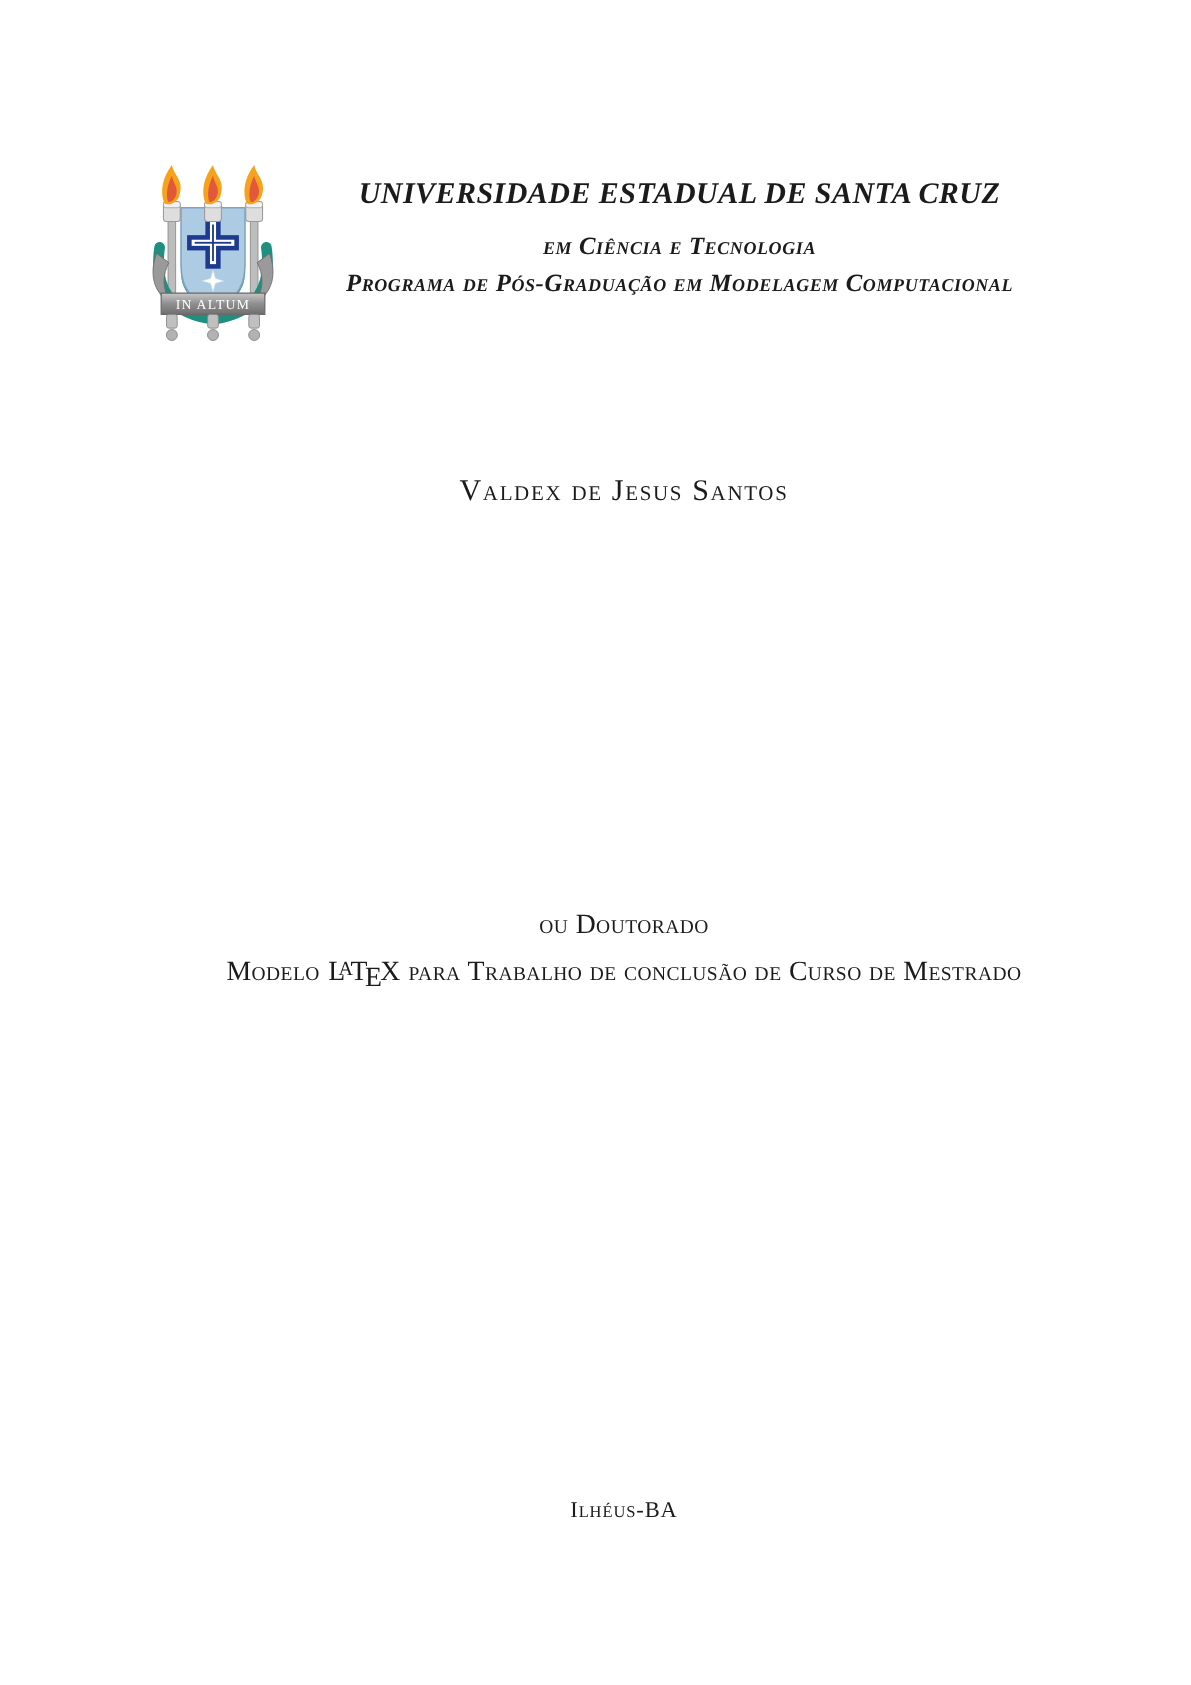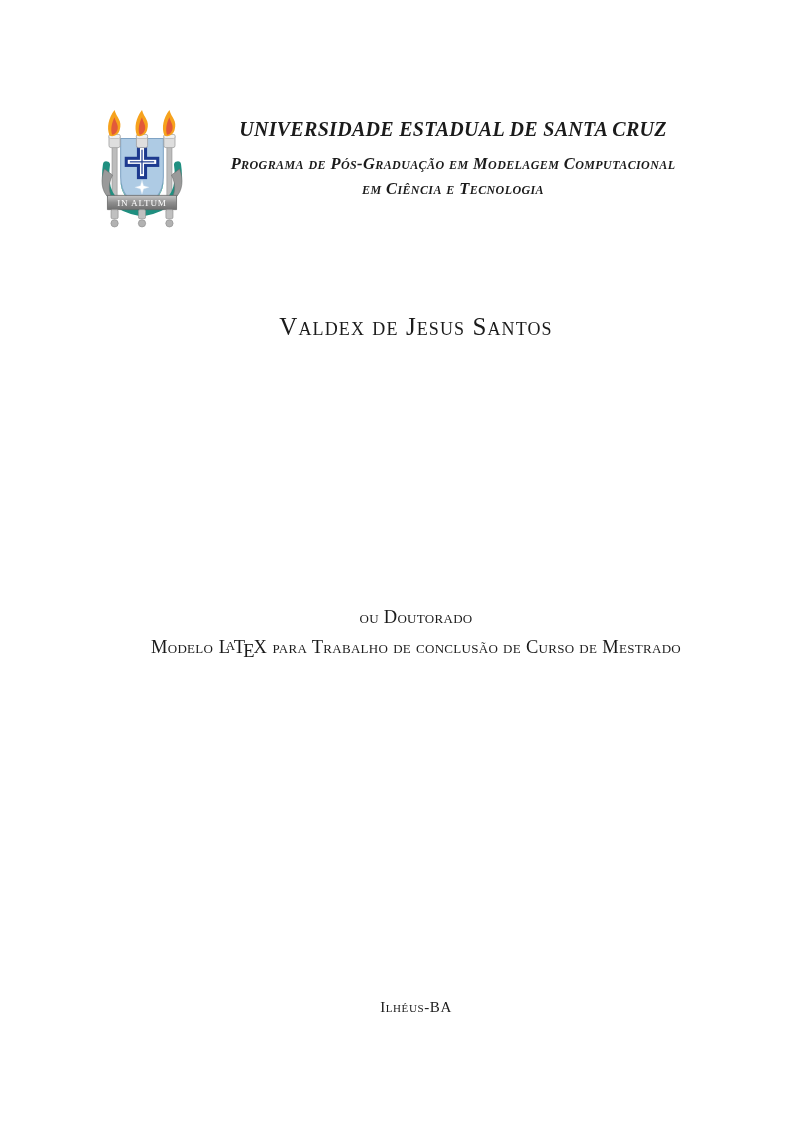--- a/index.html
+++ b/index.html
@@ -26,21 +26,21 @@
   .program-line {
     font-size:16.5px; font-weight:bold; font-variant:small-caps;
     line-height:25px; letter-spacing:0.4px; white-space:nowrap;
   }
 
   
   .block { position:absolute; left:113px; width:606px; text-align:center; }
 
   .author {
     top:314px;
-    font-size:25px; font-variant:small-caps; letter-spacing:1.1px; line-height:26px;
+    font-size:20px; font-variant:small-caps; letter-spacing:1.1px; line-height:26px;
   }
 
   .title {
     top:603px;
     font-size:18.5px; font-variant:small-caps; letter-spacing:0.3px; line-height:28.5px;
   }
   .title .w-before { margin-right:0.30em; }
   .title .latex    { margin-right:0.30em; letter-spacing:0; }
   .latex .lx-a { font-size:0.72em; vertical-align:0.24em; margin-left:-0.34em; margin-right:-0.12em; }
   .latex .lx-e { vertical-align:-0.21em; margin-left:-0.09em; margin-right:-0.06em; }
@@ -135,22 +135,22 @@
             <path d="M11,27 C8,19 10,10 16,2 C18,10 24,12 21,22 C19.5,27 14,29 11,27 Z" fill="#F6A21D"></path>
             <path d="M13.5,26 C12,21 13,15 16,9 C17,14 20,16 19,21 C18.3,24.5 15,27 13.5,26 Z" fill="#E2593A"></path>
           </g>
         </g>
       </svg>
     </div>
 
     <div class="header-text">
       <div class="uni-line">UNIVERSIDADE ESTADUAL DE SANTA CRUZ</div>
       <div class="program-group">
+        <div class="program-line">em Ciência e Tecnologia</div>
         <div class="program-line">Programa de Pós-Graduação em Modelagem Computacional</div>
-        <div class="program-line">em Ciência e Tecnologia</div>
       </div>
     </div>
   </header>
 
   <div class="block author">Valdex de Jesus Santos</div>
 
   <div class="block title">
     <div class="title-line">ou Doutorado</div>
     <div class="title-line">
       <span class="w-before">Modelo</span><span class="latex"><span class="lx-l">L</span><span class="lx-a">A</span><span class="lx-t">T</span><span class="lx-e">E</span><span class="lx-x">X</span></span><span>para Trabalho de conclusão de Curso de Mestrado</span>

